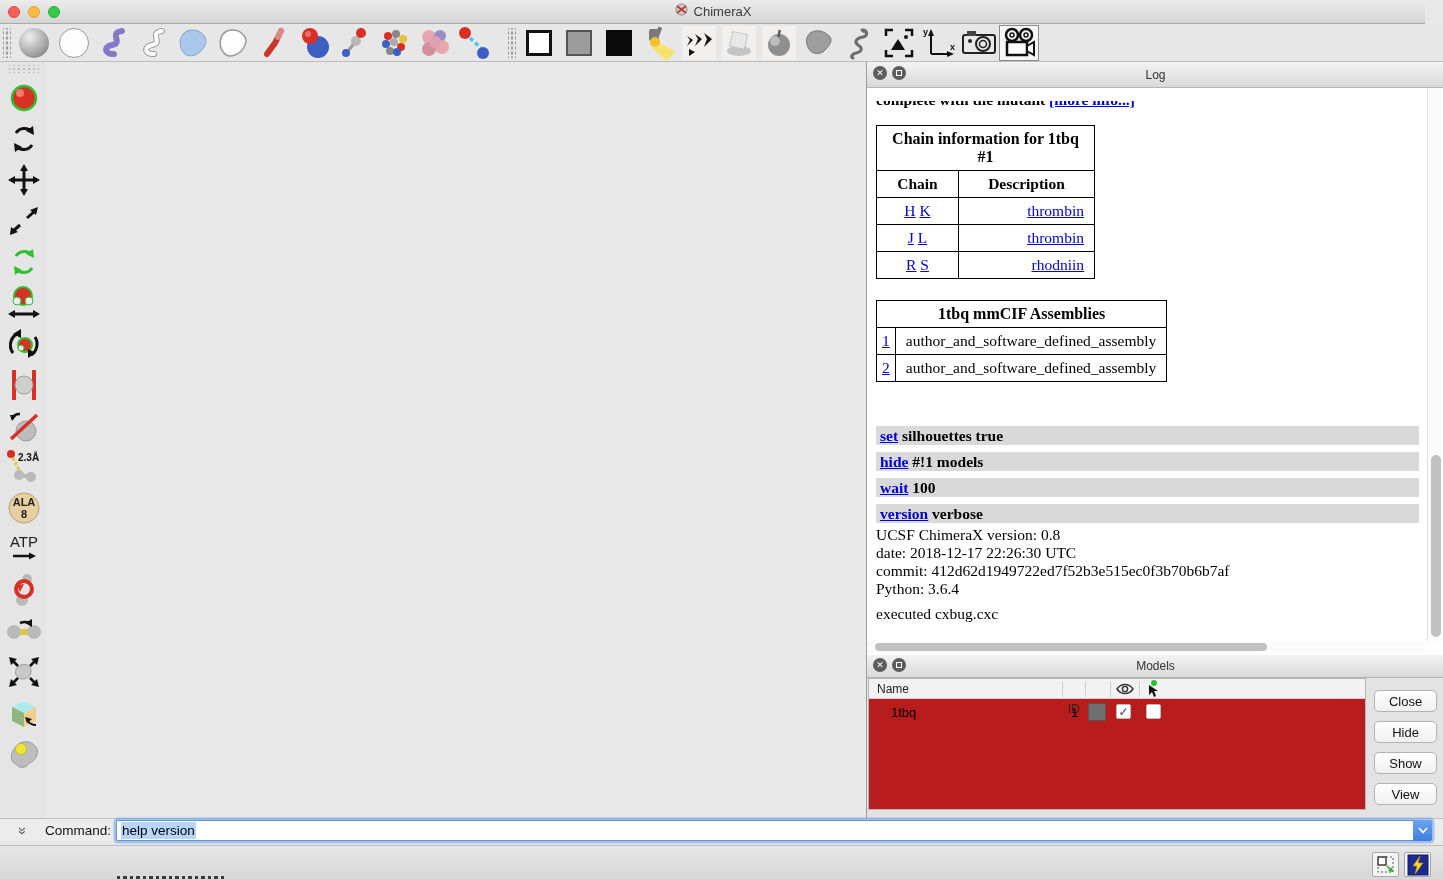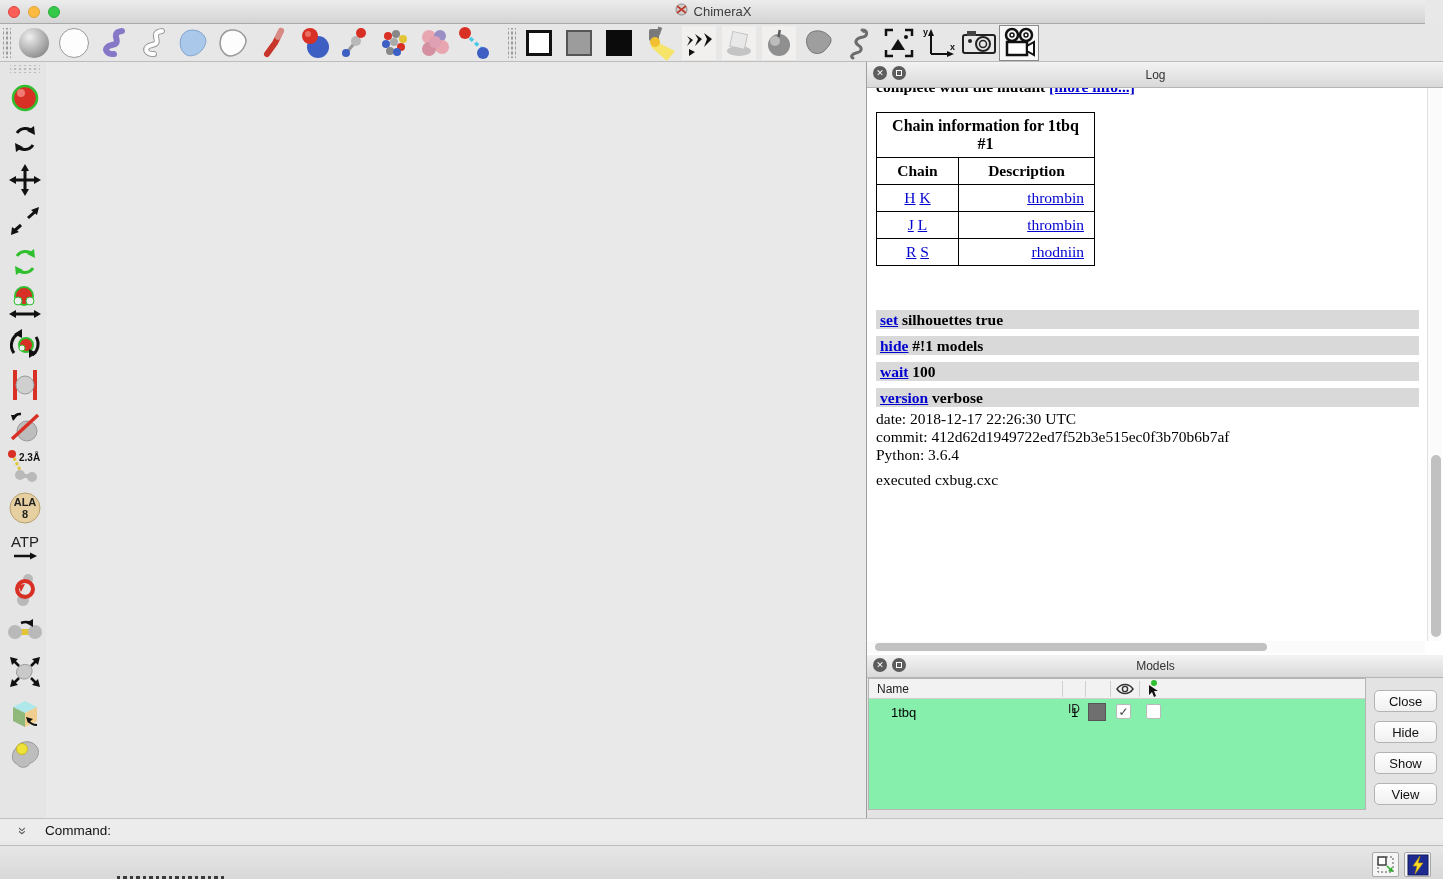--- a/index.html
+++ b/index.html
@@ -27,41 +27,41 @@
   .tbtile.selected { border:1px solid #8a8a8a; background:#f7f7f7; }
   .sphere-gray  { width:30px; height:30px; border-radius:50%; background:radial-gradient(circle at 35% 30%, #efefef, #9e9e9e 65%, #6c6c6c); }
   .sphere-line  { width:30px; height:30px; border-radius:50%; background:#fdfdfd; border:1.5px solid #9a9a9a; }
   .sq-white { width:26px; height:26px; background:#fff; border:3px solid #111; }
   .sq-gray  { width:26px; height:26px; background:#9c9c9c; border:2px solid #555; }
   .sq-black { width:26px; height:26px; background:#0b0b0b; }
   .photo-tile { width:34px; height:34px; background:#f1f0ee; display:flex; align-items:center; justify-content:center; }
 
   
   .sidebar { position:absolute; top:62px; left:0; width:54px; height:756px;
-    background:#e5e5e5; border-right:4px solid #1d4ed8; display:flex; flex-direction:column; align-items:center; }
+    background:#e5e5e5; border-right:7px solid #1d4ed8; display:flex; flex-direction:column; align-items:center; }
   .grip-h { width:30px; height:8px; margin:3px 0 4px 0;
     background-image:radial-gradient(#9b9b9b 1px, transparent 1.2px); background-size:5px 4px; background-position:center; }
   .sbtile { width:40px; height:41px; display:flex; align-items:center; justify-content:center; flex:0 0 auto; }
 
   
   .rightpane { position:absolute; top:62px; left:866px; width:577px; height:756px;
     background:#e3e3e3; border-left:1px solid #9f9f9f; }
   .panel-header { height:26px; background:linear-gradient(#f3f3f3,#d9d9d9); border-bottom:1px solid #b5b5b5;
     position:relative; display:flex; align-items:center; justify-content:center; }
   .panel-title { font-size:12px; color:#333; }
   .hdr-btns { position:absolute; left:6px; top:4px; display:flex; gap:5px; }
   .hdr-circle { width:14px; height:14px; border-radius:50%; background:#5c5c5c;
     display:flex; align-items:center; justify-content:center; color:#fff; font-size:9px; line-height:1; }
   .hdr-circle .mini-sq { width:6px; height:6px; border:1.2px solid #fff; }
 
   
   .log-panel { position:absolute; top:0; left:0; width:577px; height:593px; background:#fff; }
   .log-panel .panel-header { height:26px; }
   .log-content { position:absolute; top:26px; left:0; width:558px; height:553px;
-    background:#fff; overflow:hidden; padding:0 0 0 9px;
+    background:#fff; overflow:hidden; padding:13px 0 0 9px;
     font-family:"Liberation Serif", serif; font-size:15.5px; color:#000; }
   .log-vscroll { position:absolute; top:26px; right:2px; width:15px; height:553px; background:#fbfbfb; border-left:1px solid #e2e2e2; }
   .log-vthumb { position:absolute; left:2.5px; width:10px; border-radius:5px; background:#c1c1c1; }
   .log-hscroll { position:absolute; left:0; bottom:2px; width:558px; height:12px; background:#fbfbfb; }
   .log-hthumb { position:absolute; top:2px; height:8px; border-radius:4px; background:#c1c1c1; }
 
   .clip-line { height:10px; overflow:hidden; }
   .clip-line .inner { margin-top:-10px; font-weight:bold; white-space:nowrap; }
   a.loglink { color:#0000cf; text-decoration:underline; }
 
@@ -74,21 +74,21 @@
 
   .log-entries { margin-top:44px; }
   .log-entry { width:543px; background:#d9d9d9; padding:0 4px; height:19px; line-height:19px;
     font-weight:bold; margin-bottom:7px; white-space:nowrap; }
   .log-out { line-height:18px; }
   .log-out-block { margin-top:-4px; margin-bottom:7px; }
 
   
   .models-panel { position:absolute; top:593px; left:0; width:577px; height:163px; background:#e3e3e3; }
   .models-panel .panel-header { height:23px; }
-  .models-table { position:absolute; top:23px; left:1px; width:498px; height:132px; background:#86efac; border:1px solid #b5b5b5; }
+  .models-table { position:absolute; top:23px; left:1px; width:498px; height:132px; background:#b91c1c; border:1px solid #b5b5b5; }
   .mt-header { height:20px; background:#f2f2f2; border-bottom:1px solid #cfcfcf; position:relative; font-size:12px; color:#222; }
   .mt-header .col { position:absolute; top:3px; }
   .col-name { left:8px; }
   .col-id { left:199px;margin-top:20px; }
   .col-sep { position:absolute; top:2px; width:1px; height:16px; background:#d0d0d0; }
   .mt-row { position:relative; height:26px; font-size:13px; }
   .mt-row .cell-name { position:absolute; left:22px; top:6px; }
   .mt-row .cell-id { position:absolute; left:202px; top:6px; }
   .swatch { position:absolute; left:219px; top:4px; width:18px; height:18px; border:1px solid #555; }
   .cb { position:absolute; top:5px; width:15px; height:15px; background:#fff; border:1px solid #b9b9b9; border-radius:2px;
@@ -507,35 +507,51 @@
           <td><a class="loglink" href="#">J</a> <a class="loglink" href="#">L</a></td>
           <td class="desc"><a class="loglink" href="#">thrombin</a></td>
         </tr>
         <tr>
           <td><a class="loglink" href="#">R</a> <a class="loglink" href="#">S</a></td>
           <td class="desc"><a class="loglink" href="#">rhodniin</a></td>
         </tr>
       </tbody>
         </table>
 
+      <table class="logtable asm-table">
+        <tbody>
+            <tr>
+              <td colspan="2" class="ttl">1tbq mmCIF Assemblies</td>
+            </tr>
+        <tr>
+          <td style="padding:4px 5px;"><a class="loglink" href="#">1</a></td>
+          <td class="desc">author_and_software_defined_assembly</td>
+        </tr>
+        <tr>
+          <td style="padding:4px 5px;"><a class="loglink" href="#">2</a></td>
+          <td class="desc">author_and_software_defined_assembly</td>
+        </tr>
+      </tbody>
+        </table>
 
       <div class="log-entries">
         <div class="log-entry">
           <a class="loglink" href="#">set</a>&nbsp;<span>silhouettes true</span>
         </div>
         <div class="log-entry">
           <a class="loglink" href="#">hide</a>&nbsp;<span>#!1 models</span>
         </div>
         <div class="log-entry">
           <a class="loglink" href="#">wait</a>&nbsp;<span>100</span>
         </div>
         <div class="log-entry">
           <a class="loglink" href="#">version</a>&nbsp;<span>verbose</span>
         </div>
         <div class="log-out-block">
+          <div class="log-out">UCSF ChimeraX version: 0.8</div>
           <div class="log-out">date: 2018-12-17 22:26:30 UTC</div>
           <div class="log-out">commit: 412d62d1949722ed7f52b3e515ec0f3b70b6b7af</div>
           <div class="log-out">Python: 3.6.4</div>
         </div>
         <div class="log-out">executed cxbug.cxc</div>
       </div>
     </div>
 
     <div class="log-vscroll">
       <div class="log-vthumb" style="top:367px; height:182px;"></div>
@@ -591,20 +607,28 @@
       <div class="mbtn" style="top:43px;">Hide</div>
       <div class="mbtn" style="top:74px;">Show</div>
       <div class="mbtn" style="top:105px;">View</div>
     </div>
   </div>
 </div>
 
 <div class="commandbar">
   <div class="collapse-chevrons"><span>»</span></div>
   <span class="cmd-label">Command:</span>
+  <div class="cmd-input">
+    <span class="cmd-sel">help version</span>
+    <div class="cmd-drop">
+      <svg width="10" height="7" viewBox="0 0 10 7">
+        <path d="M1 1 L5 5.5 L9 1" fill="none" stroke="#fff" stroke-width="1.8"></path>
+      </svg>
+    </div>
+  </div>
 </div>
 
 <div class="statusbar">
   <div class="clipped-text"></div>
   <div class="status-btn" style="right:44px;">
     <svg width="20" height="20" viewBox="0 0 20 20">
       <rect x="2" y="2" width="8" height="8" fill="#fff" stroke="#333" stroke-width="1.4"></rect>
       <rect x="2" y="2" width="15" height="15" fill="none" stroke="#555" stroke-width="1" stroke-dasharray="2 2"></rect>
       <line x1="11" y1="11" x2="15" y2="15" stroke="#2fae2f" stroke-width="1.6"></line>
       <polygon points="17,17 12,16 16,12" fill="#2fae2f"></polygon>

